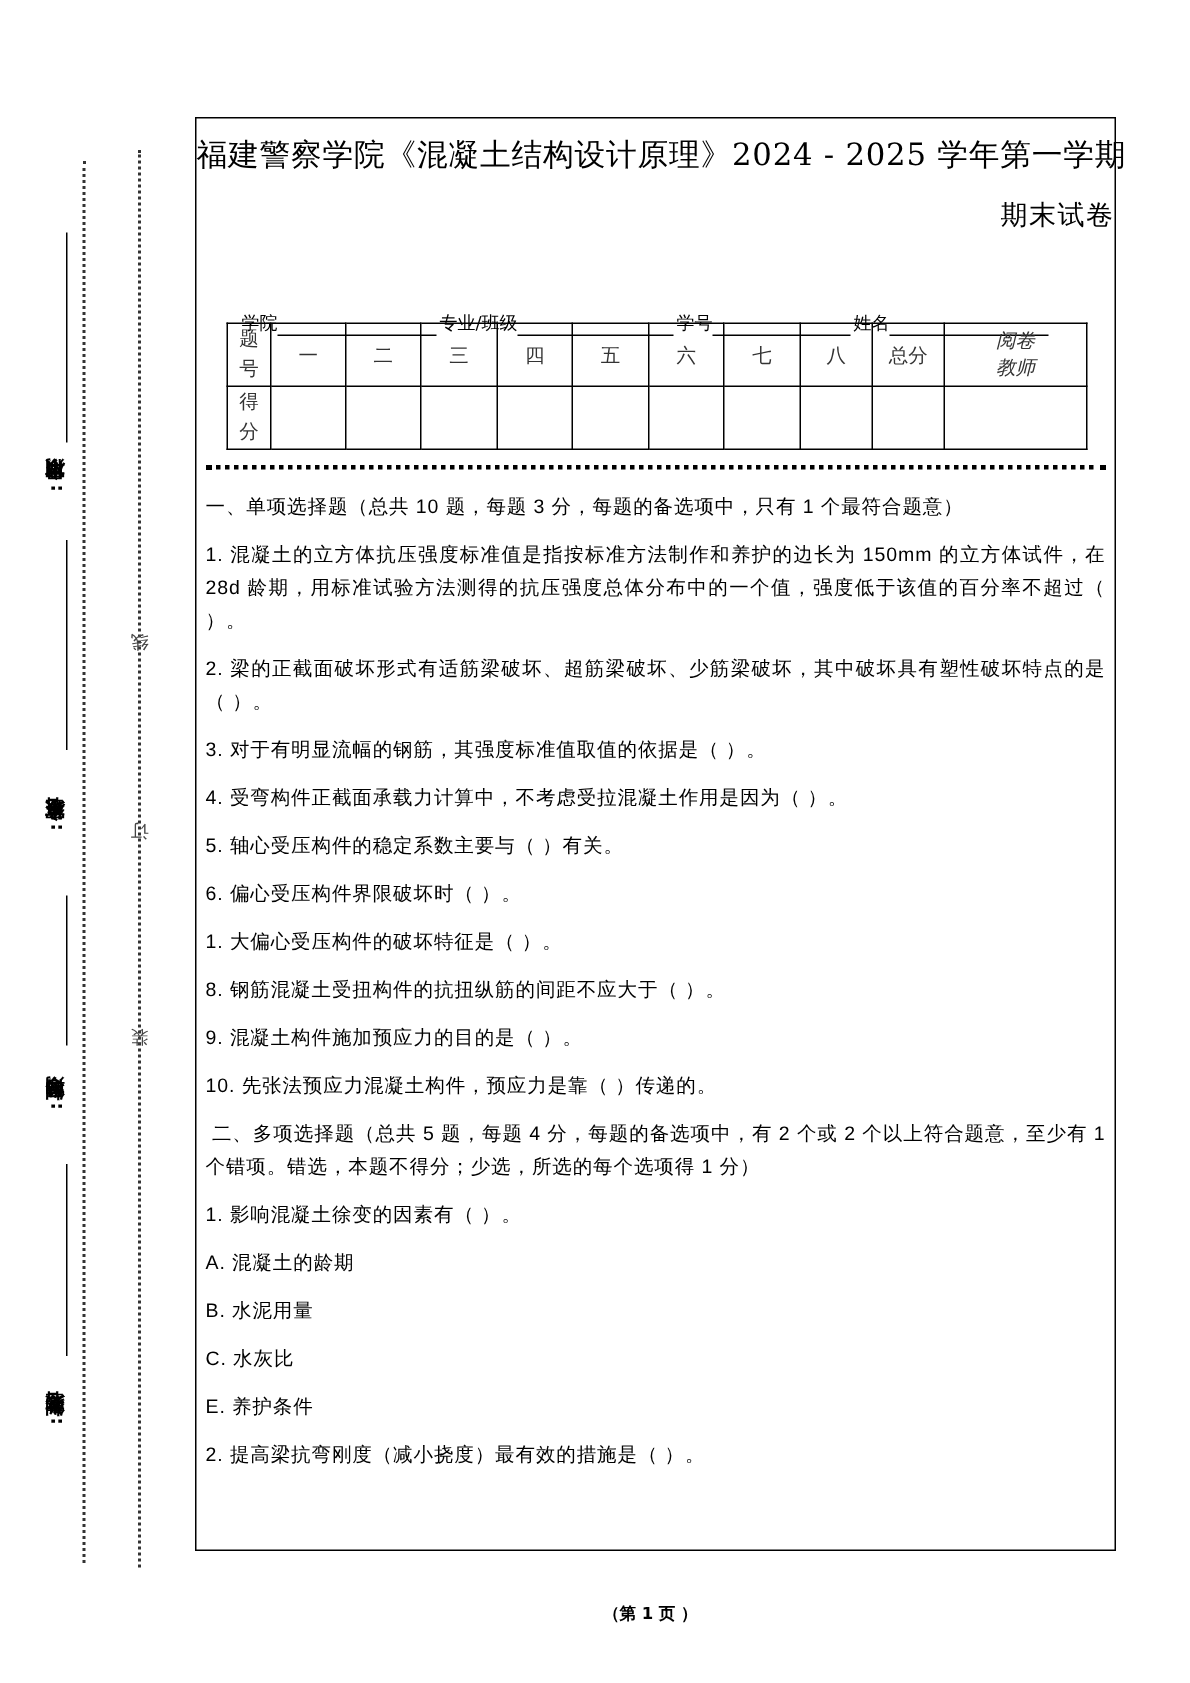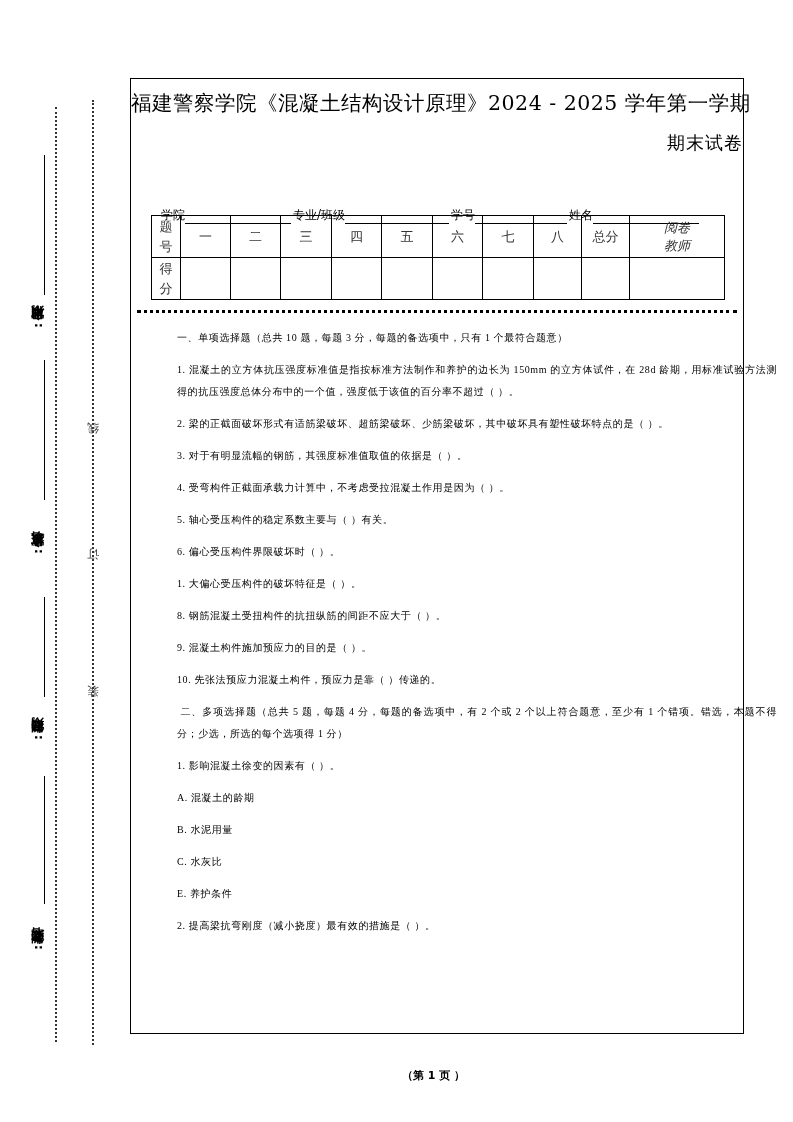--- a/index.html
+++ b/index.html
@@ -30,22 +30,22 @@
   .info-row .blank { display: inline-block; border-bottom: 1px solid #000; height: 14px; margin-right: 2px; }
 
   table.score { position: absolute; left: 20px; top: 136px; border-collapse: collapse;
                 font-size: 13px; color: #333; }
   table.score td { border: 1px solid #000; text-align: center; padding: 0; }
   table.score tr { height: 42px; }
   table.score td.narrow { width: 28px; line-height: 20px; font-size: 13px; }
 
   .sep { position: absolute; left: 6px; right: 6px; top: 231px; border-top: 3px dotted #000; }
 
-  .body-text { position: absolute; left: 6px; width: 600px; top: 248px; font-family: Liberation Serif, serif;
-               font-size: 10px; line-height: 22px; margin-left: 40px; }
+  .body-text { position: absolute; left: 6px; width: 600px; top: 248px; font-family: Liberation Sans, sans-serif;
+               font-size: 13px; line-height: 22px; }
   .para { margin: 0 0 10px 0; text-align: justify; letter-spacing: 0.6px; }
   .para.section { margin-bottom: 10px; }
 
   .footer { position: absolute; top: 1068px; left: 0; width: 793px; text-align: center;
             font-family: "DejaVu Sans", sans-serif; font-weight: bold; font-size: 11px; padding-left: 37px; }
 </style>
 </head>
 <body>
 
 <div class="dot-line a"></div>

